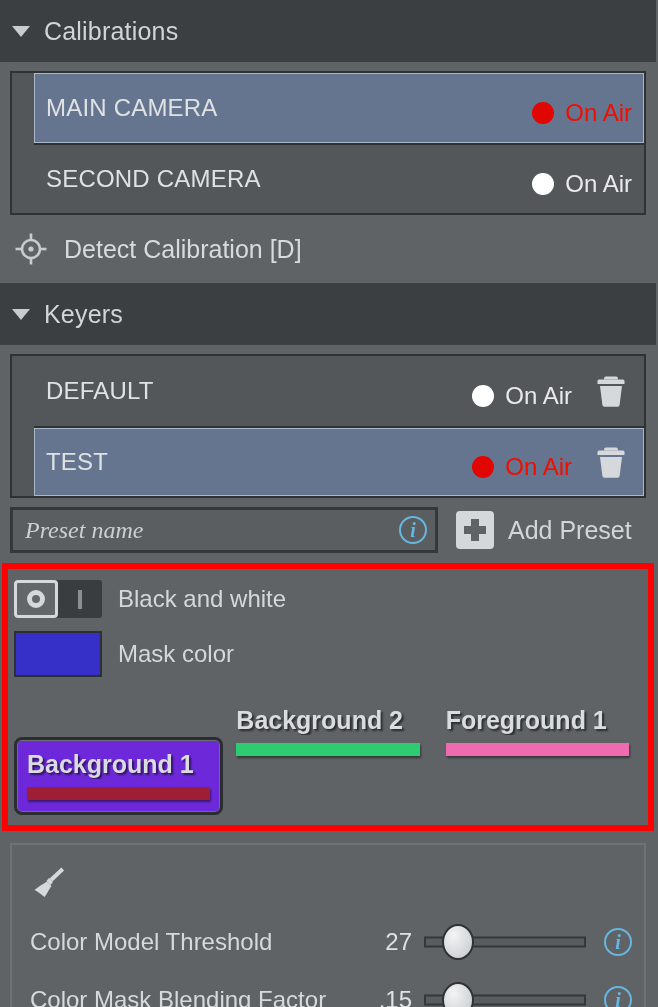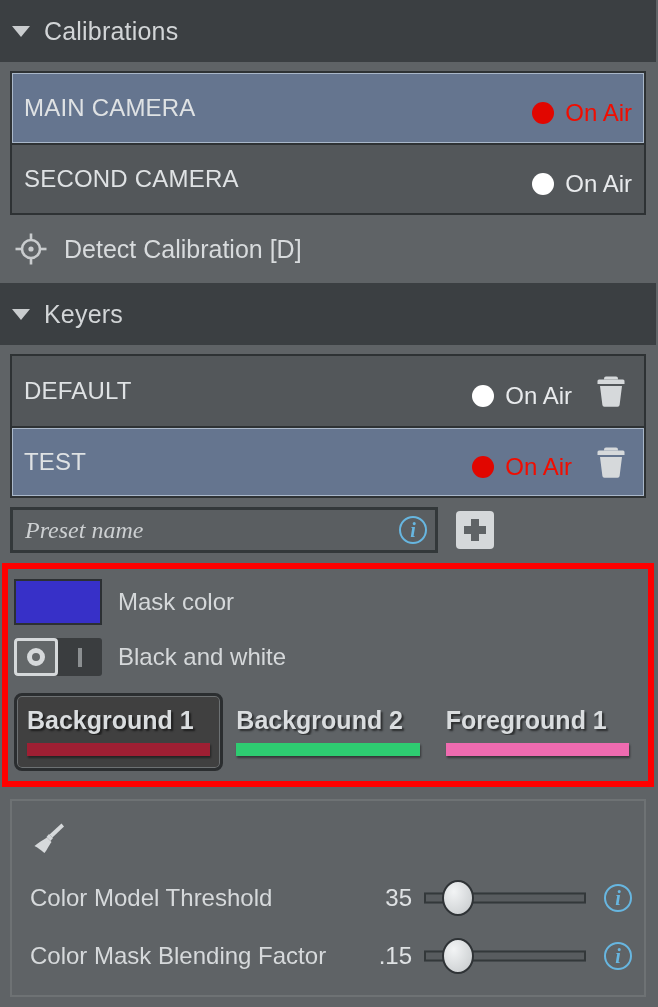--- a/index.html
+++ b/index.html
@@ -30,20 +30,21 @@
     color: #d2d5d7;
     font-size: 25px;
     letter-spacing: .2px;
   }
 
   
   .listbox {
     margin: 9px 10px 0 10px;
     border: 2px solid #2e3234;
     background: #53575a;
+    padding-left: 22px;
   }
   .row {
     height: 70px;
     display: flex;
     align-items: center;
     padding: 0 12px;
     background: #53575a;
     position: relative;
   }
   .row + .row { border-top: 2px solid #2e3234; }
@@ -186,23 +187,24 @@
   .bgtab {
     flex: 1;
     padding: 10px 10px 12px 10px;
     display: flex;
     flex-direction: column;
     gap: 8px;
     border: 3px solid transparent;
     border-radius: 8px;
   }
   .bgtab.active {
-    background: #404040;
+    background: #6d28d9;
     border-color: #2b2e30;
     box-shadow: inset 0 0 0 1px #6d7173;
+    margin-top: 44px;
   }
   .bgtab-label {
     font-size: 25px;
     font-weight: bold;
     color: #dadddf;
     text-shadow: 2px 2px 2px rgba(0,0,0,.55);
     white-space: nowrap;
     overflow: hidden;
   }
   .bgtab-bar { height: 13px; width: 100%; box-shadow: 1px 2px 2px rgba(0,0,0,.45); }
@@ -332,42 +334,43 @@
     </div>
   </div>
 
   <div class="preset-row">
     <div class="preset-input">
       <div class="ph">Preset name</div>
       <div class="info-i">i</div>
     </div>
     <div class="add-preset">
       <div class="plus-box"></div>
+      <div class="add-preset-label">Add Preset</div>
     </div>
   </div>
 
   <div class="highlight">
-
-    <div class="hl-row" style="height:58px;">
-      <div class="swatch"></div>
-      <div class="hl-label">Mask color</div>
-    </div>
 
     <div class="hl-row">
       <div class="toggle">
         <div class="seg on">
           <div class="o-glyph"></div>
         </div>
         <div class="seg">
           <div class="i-glyph"></div>
         </div>
       </div>
       <div class="hl-label">Black and white</div>
     </div>
 
+    <div class="hl-row" style="height:58px;">
+      <div class="swatch"></div>
+      <div class="hl-label">Mask color</div>
+    </div>
+
     <div class="bgtabs">
       <div class="bgtab active">
         <div class="bgtab-label">Background 1</div>
         <div class="bgtab-bar" style="background:#9e1f33;"></div>
       </div>
       <div class="bgtab">
         <div class="bgtab-label">Background 2</div>
         <div class="bgtab-bar" style="background:#2ecc71;"></div>
       </div>
       <div class="bgtab">
@@ -382,21 +385,21 @@
     <div class="clear-row">
       <svg width="36" height="36" viewBox="0 0 36 36">
         <path d="M31.5 3.5 L34 6.5 L22.5 17.5 L19.5 14.5 Z" fill="#d6d9db"></path>
         <path d="M19 14 L23 18 L20.5 21 L16.5 17 Z" fill="#d6d9db"></path>
         <path d="M17 17.5 L21.5 22 C18.5 26 16.5 31 14.5 33 C11 30 6.5 27 4.5 26 C8 23 13 20 17 17.5 Z" fill="#d6d9db"></path>
       </svg>
     </div>
 
     <div class="slider-row">
       <div class="slider-label">Color Model Threshold</div>
-      <div class="slider-value">35</div>
+      <div class="slider-value">27</div>
       <div class="slider">
         <div class="track"></div>
         <div class="knob" style="left:21%;"></div>
       </div>
       <div class="info-i">i</div>
     </div>
 
     <div class="slider-row">
       <div class="slider-label">Color Mask Blending Factor</div>
       <div class="slider-value">.15</div>

